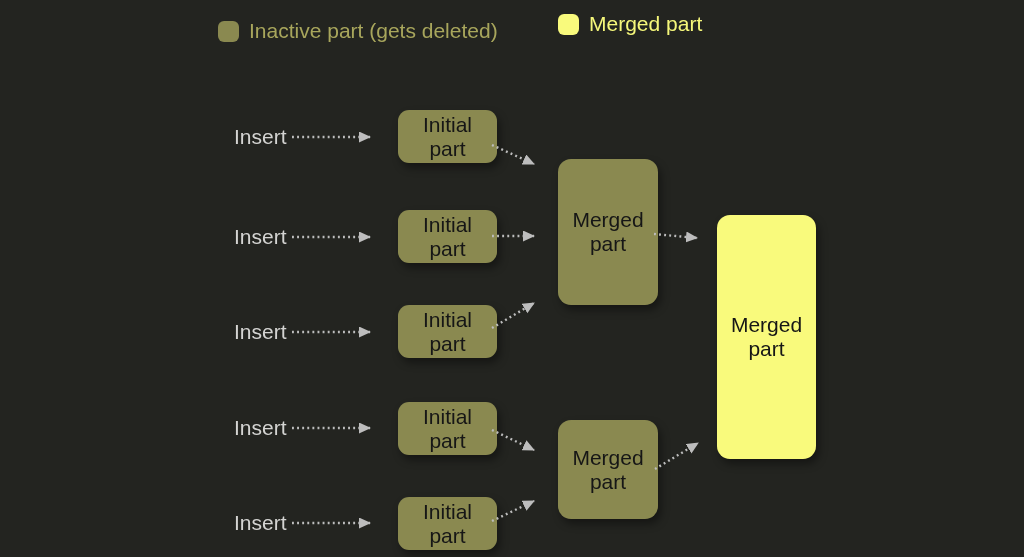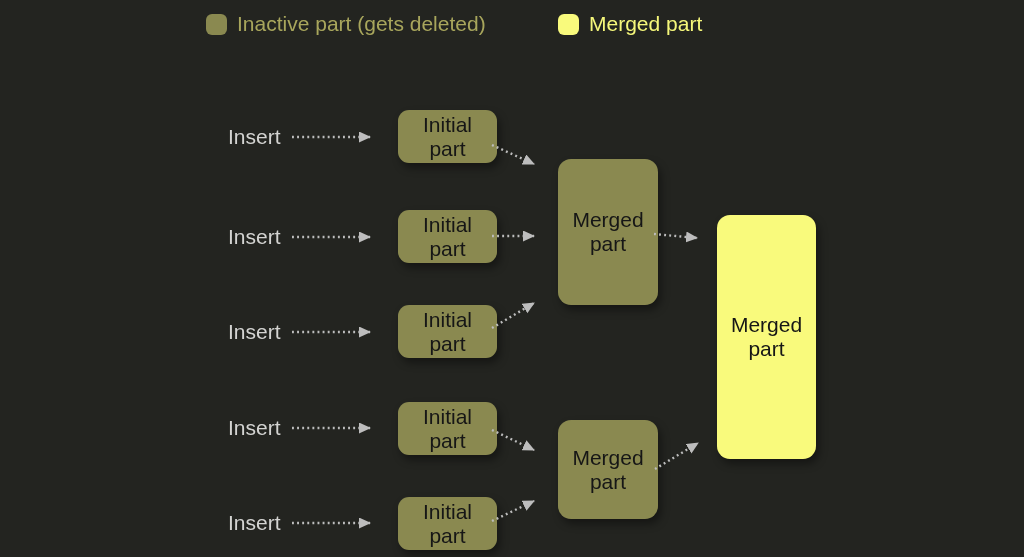--- a/index.html
+++ b/index.html
@@ -3,31 +3,31 @@
 <meta charset="utf-8">
 <style>
   html,body { margin:0; padding:0; background:#232420; }
   .canvas {
     position:relative; width:1024px; height:557px; overflow:hidden;
     background:#232420;
     font-family:"Liberation Sans", sans-serif;
   }
   
   .legend-item { position:absolute; top:11px; display:flex; align-items:center; gap:10px; height:26px; }
-  .legend-item.inactive { left:206px; }
+  .legend-item.inactive { left:218px;margin-top:7px; }
   .legend-item.active   { left:558px; }
   .swatch { width:21px; height:21px; border-radius:6px; flex:0 0 auto; }
   .swatch.inactive { background:#8a8950; }
   .swatch.active   { background:#f9fa7c; }
   .legend-label { font-size:21px; line-height:26px; white-space:nowrap; }
   .legend-item.inactive .legend-label { color:#a8a65c; }
   .legend-item.active   .legend-label { color:#f5f77a; }
   
   .insert-label {
-    position:absolute; left:228px; width:80px;
+    position:absolute; left:234px; width:80px;
     font-size:21px; line-height:26px; color:#d4d4d2;
   }
   .insert-label.r1 { top:124px; }
   .insert-label.r2 { top:224px; }
   .insert-label.r3 { top:319px; }
   .insert-label.r4 { top:415px; }
   .insert-label.r5 { top:510px; }
   
   .box {
     position:absolute; display:flex; align-items:center; justify-content:center;

